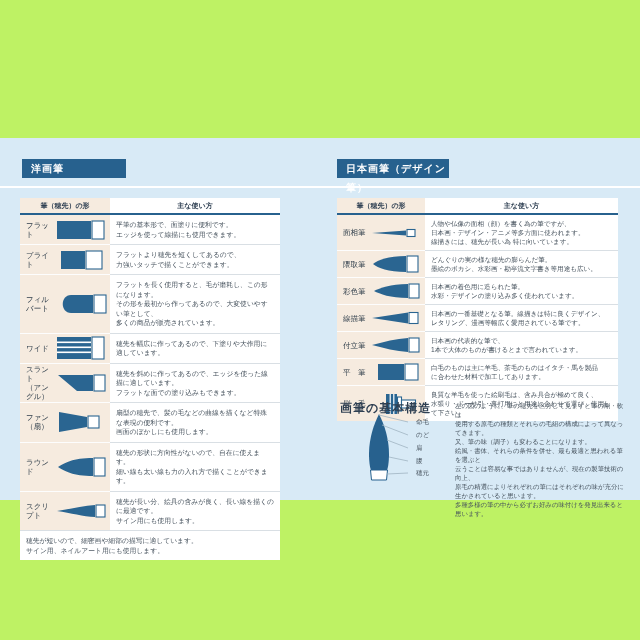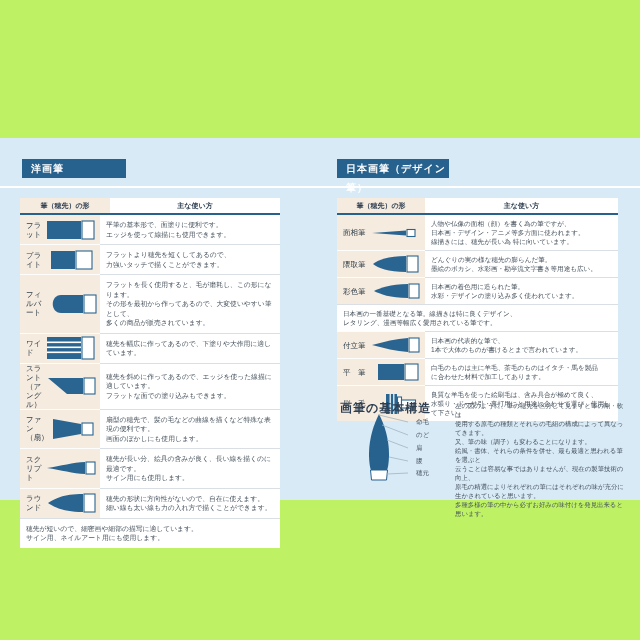--- a/index.html
+++ b/index.html
@@ -16,21 +16,21 @@
   .btable{position:absolute;top:198px;}
   #table-west{left:20px;width:260px;}
   #table-jp{left:337px;width:281px;}
   .thead{display:flex;border-bottom:2px solid #27618e;}
   .thead .h1{width:90px;background:#f6ebdf;}
   .thead .h2{flex:1;background:#ffffff;}
   .thead div{font-size:7px;font-weight:bold;color:#2e3f52;text-align:center;line-height:15px;height:15px;}
   .trow{display:flex;}
   .trow + .trow .c1{border-top:1.5px solid #fdfdfd;}
   .trow + .trow .c2{border-top:1.5px solid #d9dfe4;}
-  .c1{width:80px;background:#f6ebdf;display:flex;align-items:center;justify-content:space-between;
+  .c1{width:90px;background:#f6ebdf;display:flex;align-items:center;justify-content:space-between;
       padding:0 3px 0 6px;box-sizing:border-box;}
   .blabel{font-size:7.5px;color:#32404d;white-space:pre-line;line-height:9px;}
   .bicon{flex:none;display:inline-flex;align-items:center;}
   .c2{flex:1;background:#ffffff;font-size:6.8px;line-height:9.5px;color:#45515c;
       padding:5px 6px;box-sizing:border-box;white-space:pre-line;min-height:24px;display:flex;align-items:center;}
   #table-jp .c2{padding:4px 6px;min-height:22px;font-size:6.6px;line-height:9px;}
   #table-jp .c1{width:88px;}
   #table-jp .thead .h1{width:88px;}
 
   .structure-title{position:absolute;left:340px;top:400px;font-size:12px;font-weight:bold;color:#2e3f52;letter-spacing:1px;}
@@ -135,43 +135,43 @@
                 <polygon points="4,2 32,7 32,17 4,22" fill="#2a6591"></polygon>
                 <rect x="33" y="6" width="11" height="12" fill="#fff" stroke="#2a6591" stroke-width="1.1"></rect>
               </svg>
             </span>
           </div>
           <div class="c2">扇型の穂先で、髪の毛などの曲線を描くなど特殊な表現の便利です。
 画面のぼかしにも使用します。</div>
         </div>
         <div class="trow">
           <div class="c1">
+            <span class="blabel">ラウンド</span>
+            <span class="bicon">
+              <svg width="52" height="24" viewBox="0 0 52 24">
+                <path d="M38,3 C18,3 9,8 3,12 C9,16 18,21 38,21 Z" fill="#2a6591"></path>
+                <rect x="39" y="3" width="11" height="18" fill="#fff" stroke="#2a6591" stroke-width="1.1"></rect>
+              </svg>
+            </span>
+          </div>
+          <div class="c2">穂先の形状に方向性がないので、自在に使えます。
+細い線も太い線も力の入れ方で描くことができます。</div>
+        </div>
+        <div class="trow">
+          <div class="c1">
             <span class="blabel">スクリプト</span>
             <span class="bicon">
               <svg width="52" height="24" viewBox="0 0 52 24">
                 <path d="M2,12 C16,10 28,6.5 40,6 L40,18 C28,17.5 16,14 2,12 Z" fill="#2a6591"></path>
                 <rect x="41" y="6" width="9" height="12" fill="#fff" stroke="#2a6591" stroke-width="1.1"></rect>
               </svg>
             </span>
           </div>
           <div class="c2">穂先が長い分、絵具の含みが良く、長い線を描くのに最適です。
 サイン用にも使用します。</div>
-        </div>
-        <div class="trow">
-          <div class="c1">
-            <span class="blabel">ラウンド</span>
-            <span class="bicon">
-              <svg width="52" height="24" viewBox="0 0 52 24">
-                <path d="M38,3 C18,3 9,8 3,12 C9,16 18,21 38,21 Z" fill="#2a6591"></path>
-                <rect x="39" y="3" width="11" height="18" fill="#fff" stroke="#2a6591" stroke-width="1.1"></rect>
-              </svg>
-            </span>
-          </div>
-          <div class="c2">穂先の形状に方向性がないので、自在に使えます。
-細い線も太い線も力の入れ方で描くことができます。</div>
         </div>
         <div class="trow">
           <div class="c2">穂先が短いので、細密画や細部の描写に適しています。
 サイン用、ネイルアート用にも使用します。</div>
         </div>
       </div>
   </div>
 
   <div class="btable" id="table-jp">
     <div class="thead">
@@ -213,20 +213,29 @@
               <svg width="52" height="24" viewBox="0 0 52 24">
                 <path d="M38,5 C20,5 10,9 4,12 C10,15 20,19 38,19 Z" fill="#2a6591"></path>
                 <rect x="39" y="5" width="10" height="14" fill="#fff" stroke="#2a6591" stroke-width="1.1"></rect>
               </svg>
             </span>
           </div>
           <div class="c2">日本画の着色用に造られた筆。
 水彩・デザインの塗り込み多く使われています。</div>
         </div>
         <div class="trow">
+          <div class="c1">
+            <span class="blabel">線描筆</span>
+            <span class="bicon">
+              <svg width="52" height="24" viewBox="0 0 52 24">
+                <polygon points="2,12 38,6.5 38,17.5" fill="#2a6591"></polygon>
+                <rect x="39" y="6.5" width="9" height="11" fill="#fff" stroke="#2a6591" stroke-width="1.1"></rect>
+              </svg>
+            </span>
+          </div>
           <div class="c2">日本画の一番基礎となる筆。線描きは特に良くデザイン、
 レタリング、漫画等幅広く愛用されている筆です。</div>
         </div>
         <div class="trow">
           <div class="c1">
             <span class="blabel">付立筆</span>
             <span class="bicon">
               <svg width="52" height="24" viewBox="0 0 52 24">
                 <path d="M2,12 C14,9 26,5.5 38,5 L38,19 C26,18.5 14,15 2,12 Z" fill="#2a6591"></path>
                 <rect x="39" y="5" width="10" height="14" fill="#fff" stroke="#2a6591" stroke-width="1.1"></rect>

